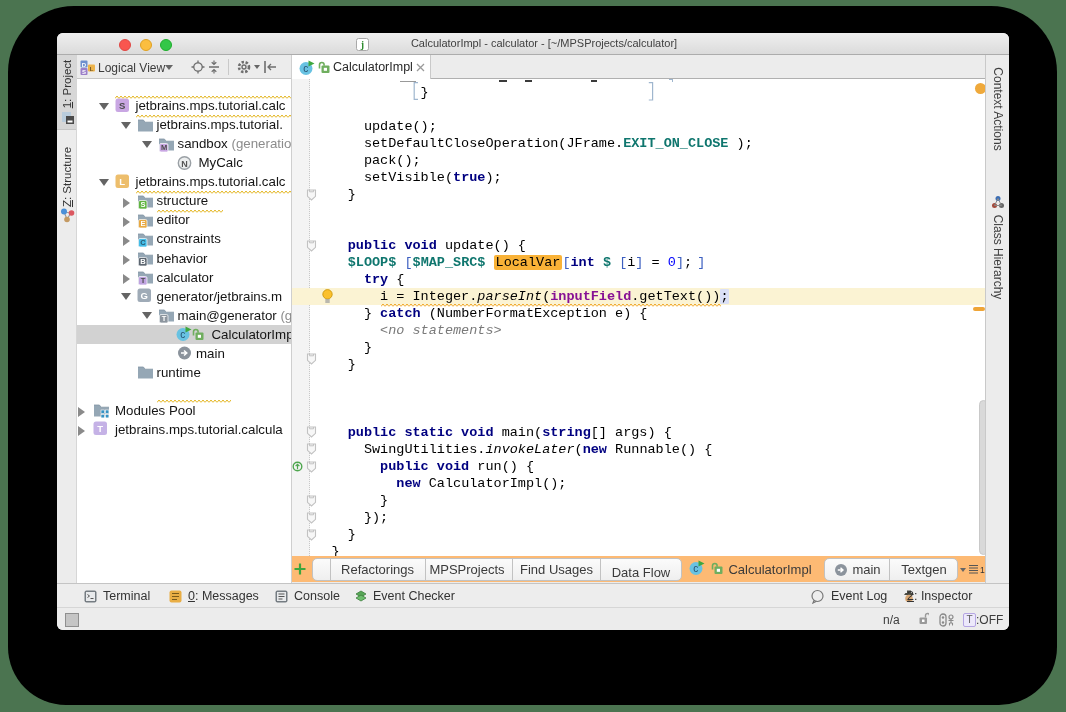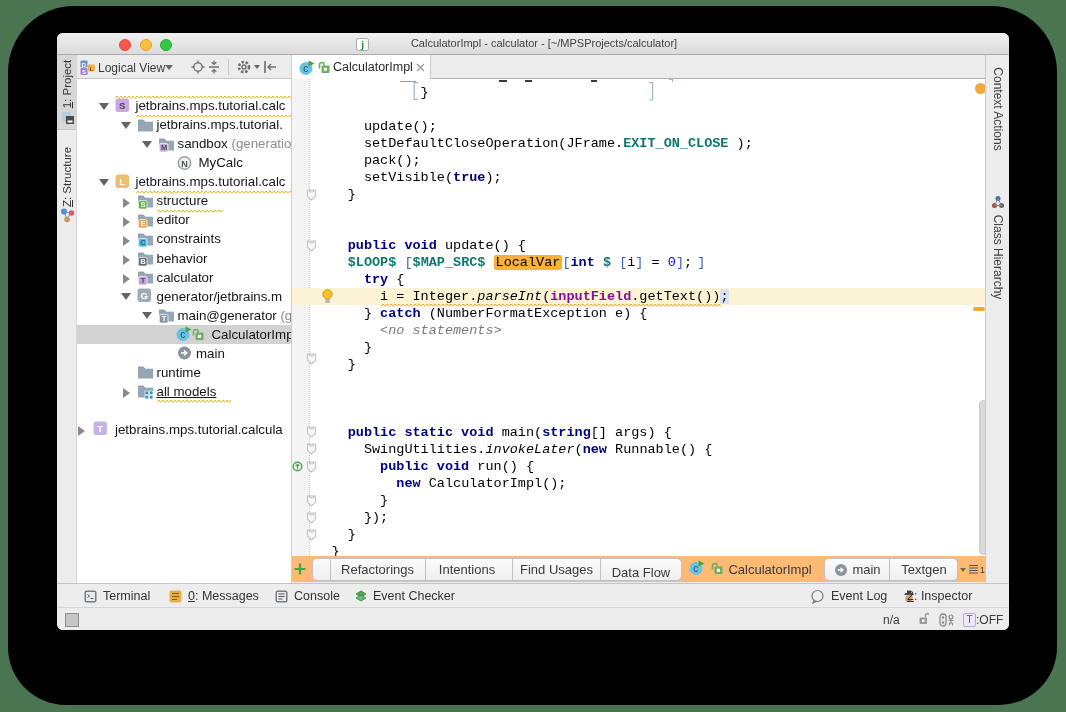--- a/index.html
+++ b/index.html
@@ -252,31 +252,31 @@
         </svg>
         <span class="ttext" style="left:119.0px">main</span>
       </div>
     <div class="trow" style="top:284.2px">
         <svg class="ticon" style="left:60px" width="17" height="16">
           <path d="M1,3 h5.4 l1.7,2.2 H16 v9.3 H1 z" fill="#95A7B5"></path>
           <path d="M1,3 h5.4 l1.7,2.2 H16" fill="none" stroke="#8396A5" stroke-width="0.8"></path>
         </svg>
         <span class="ttext" style="left:79.5px">runtime</span>
       </div>
-    <div class="trow" style="top:303.3px">
-        <i class="ar arR" style="left:45.5px"></i>
-        <svg class="ticon" style="left:60px" width="17" height="16">
+    <div class="trow" style="top:322.4px">
+        <i class="ar arR" style="left:1px"></i>
+        <svg class="ticon" style="left:16px" width="17" height="16">
           <path d="M1,3 h5.4 l1.7,2.2 H16 v9.3 H1 z" fill="#95A7B5"></path>
           <path d="M1,3 h5.4 l1.7,2.2 H16" fill="none" stroke="#8396A5" stroke-width="0.8"></path>
           <rect x="8" y="8" width="3.4" height="3.4" fill="#3592C4" stroke="#fff" stroke-width="0.6"></rect>
           <rect x="12.5" y="8" width="3.4" height="3.4" fill="#3592C4" stroke="#fff" stroke-width="0.6"></rect>
           <rect x="8" y="12.5" width="3.4" height="3.4" fill="#3592C4" stroke="#fff" stroke-width="0.6"></rect>
           <rect x="12.5" y="12.5" width="3.4" height="3.4" fill="#3592C4" stroke="#fff" stroke-width="0.6"></rect>
         </svg>
-        <span class="ttext" style="left:79.5px;text-decoration:underline">all models</span>
+        <span class="ttext" style="left:38px">Modules Pool</span>
       </div>
     <div class="trow" style="top:341.4px">
         <i class="ar arR" style="left:1px"></i>
         <svg class="ticon" style="left:16px" width="15" height="15">
           <rect x="0.5" y="0.5" width="13.5" height="13.5" rx="2.5" fill="#C5B2E6"></rect>
           <text x="7.2" y="11" font-size="9.5" font-weight="bold" text-anchor="middle" fill="#fff" font-family="Liberation Sans">T</text>
         </svg>
         <span class="ttext" style="left:38px">jetbrains.mps.tutorial.calcula</span>
       </div>
     <svg class="zzw" style="left:38px;top:15.5px" width="176" height="4">
@@ -414,21 +414,21 @@
   <div id="btabs">
     <svg class="abs" style="left:1px;top:6px" width="14" height="14">
         <path d="M7,1.5 V12.5 M1.5,7 H12.5" stroke="#3DA63D" stroke-width="2.2"></path>
       </svg>
     <div class="seg" style="left:20px;width:370px"></div>
     <div class="segsep" style="left:38px"></div>
     <div class="segsep" style="left:133px"></div>
     <div class="segsep" style="left:220px"></div>
     <div class="segsep" style="left:308px"></div>
     <span class="btxt" style="left:85.5px;transform:translateX(-50%);top:5.5px">Refactorings</span>
-      <span class="btxt" style="left:175px;transform:translateX(-50%);top:5.5px">Intentions</span>
+      <span class="btxt" style="left:175px;transform:translateX(-50%);top:5.5px">MPSProjects</span>
       <span class="btxt" style="left:264.5px;transform:translateX(-50%);top:5.5px">Find Usages</span>
       <span class="btxt" style="left:349px;transform:translateX(-50%);top:9px">Data Flow</span>
     <svg class="abs" style="left:397px;top:4px" width="17" height="16">
         <circle cx="7" cy="8.5" r="6.5" fill="#68C2E2"></circle>
         <text x="6.8" y="12" font-size="10" text-anchor="middle" fill="#27506E" font-family="Liberation Sans">c</text>
         <path d="M9.5,6.5 V0.5 L15.5,3.5 z" fill="#3FA73F"></path>
       </svg>
     <svg class="abs" style="left:419px;top:5.5px" width="12" height="13">
         <rect x="3.5" y="4.5" width="8" height="7.5" rx="1" fill="#6FAE5E"></rect>
         <rect x="5.8" y="6.8" width="3.2" height="3" fill="#fff"></rect>

